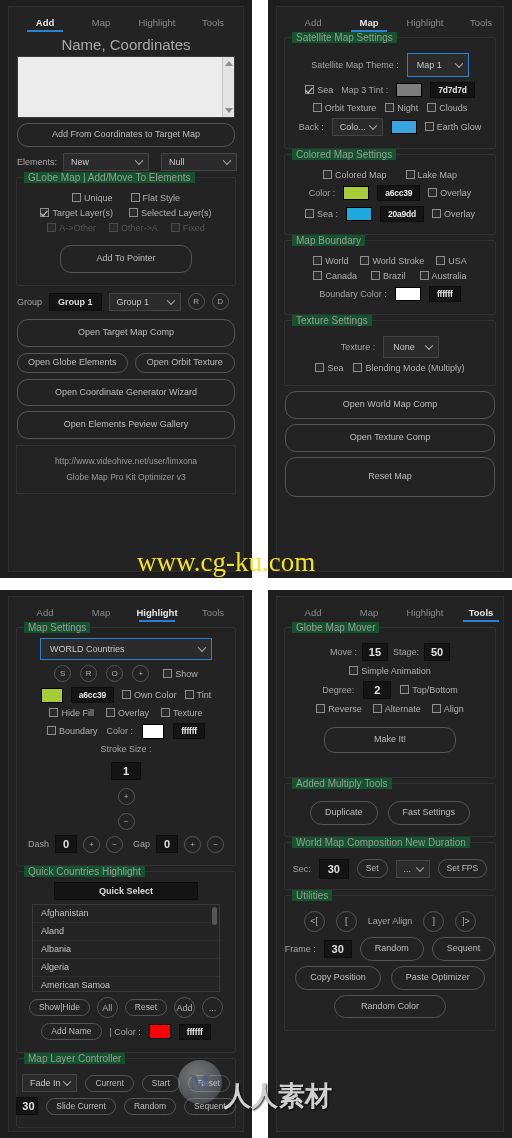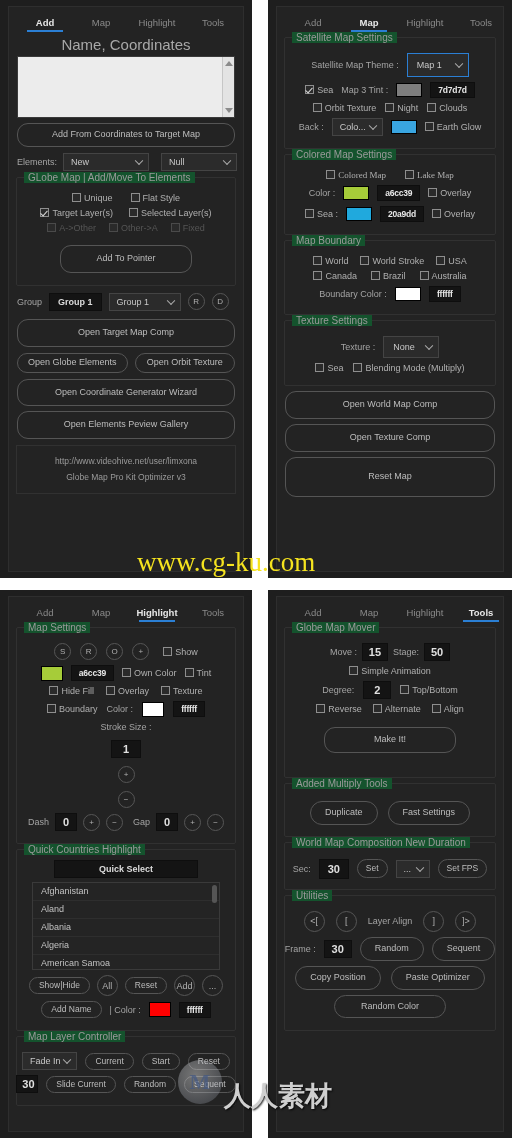--- a/index.html
+++ b/index.html
@@ -469,21 +469,21 @@
           <span class="cb">
             <span class="box"></span>
             <span class="txt">Earth Glow</span>
           </span>
         </div>
       </div>
 
       <div class="group">
         <span class="legend">Colored Map Settings</span>
 
-        <div class="row" style="gap:19px;font-family:Liberation Serif, serif;">
+        <div class="row" style="gap:19px;">
           <span class="cb">
             <span class="box"></span>
             <span class="txt">Colored Map</span>
           </span>
           <span class="cb">
             <span class="box"></span>
             <span class="txt">Lake Map</span>
           </span>
         </div>
 
@@ -586,20 +586,23 @@
       <div class="tabs">
         <div class="tab">Add</div>
         <div class="tab">Map</div>
         <div class="tab active">Highlight</div>
         <div class="tab">Tools</div>
       </div>
 
       <div class="group">
         <span class="legend">Map Settings</span>
 
+        <div style="padding:0 18px;">
+          <span class="sel focus block" style="padding:5px 18px 5px 9px;">WORLD Countries</span>
+        </div>
 
         <div class="row" style="gap:9px;">
           <span class="circ">S</span>
           <span class="circ">R</span>
           <span class="circ">O</span>
           <span class="circ">+</span>
           <span class="cb" style="margin-left:5px;">
             <span class="box"></span>
             <span class="txt">Show</span>
           </span>

